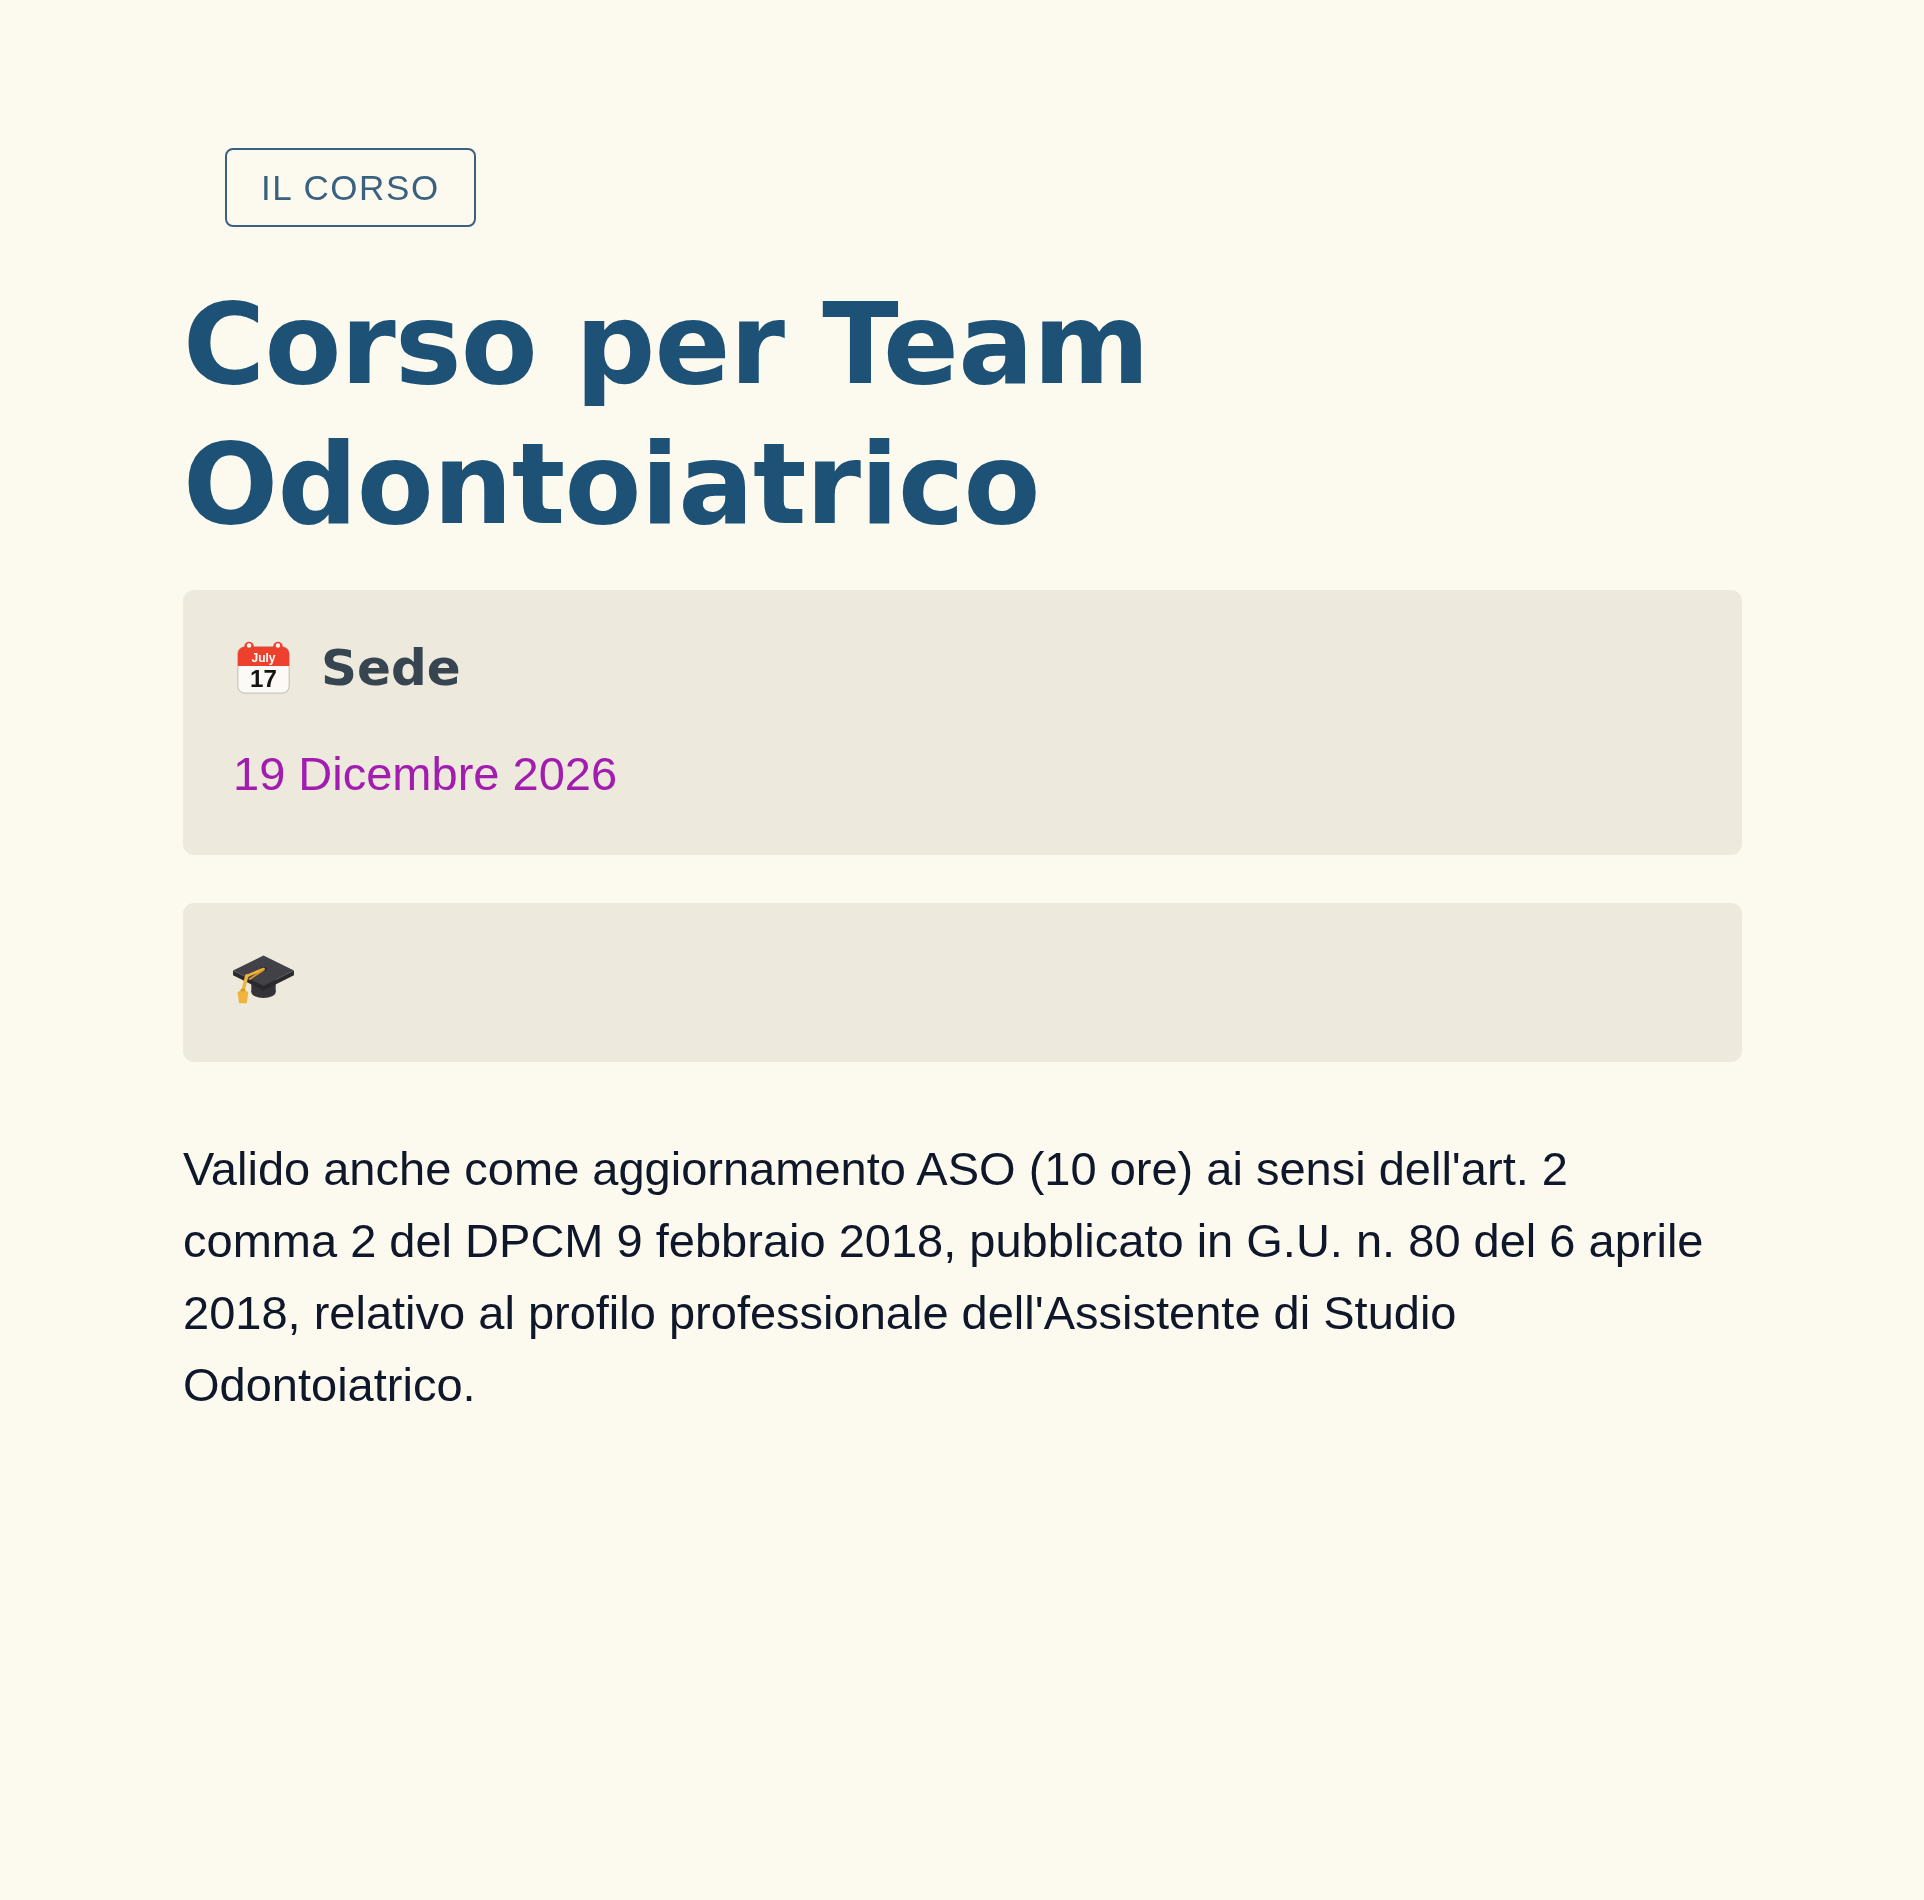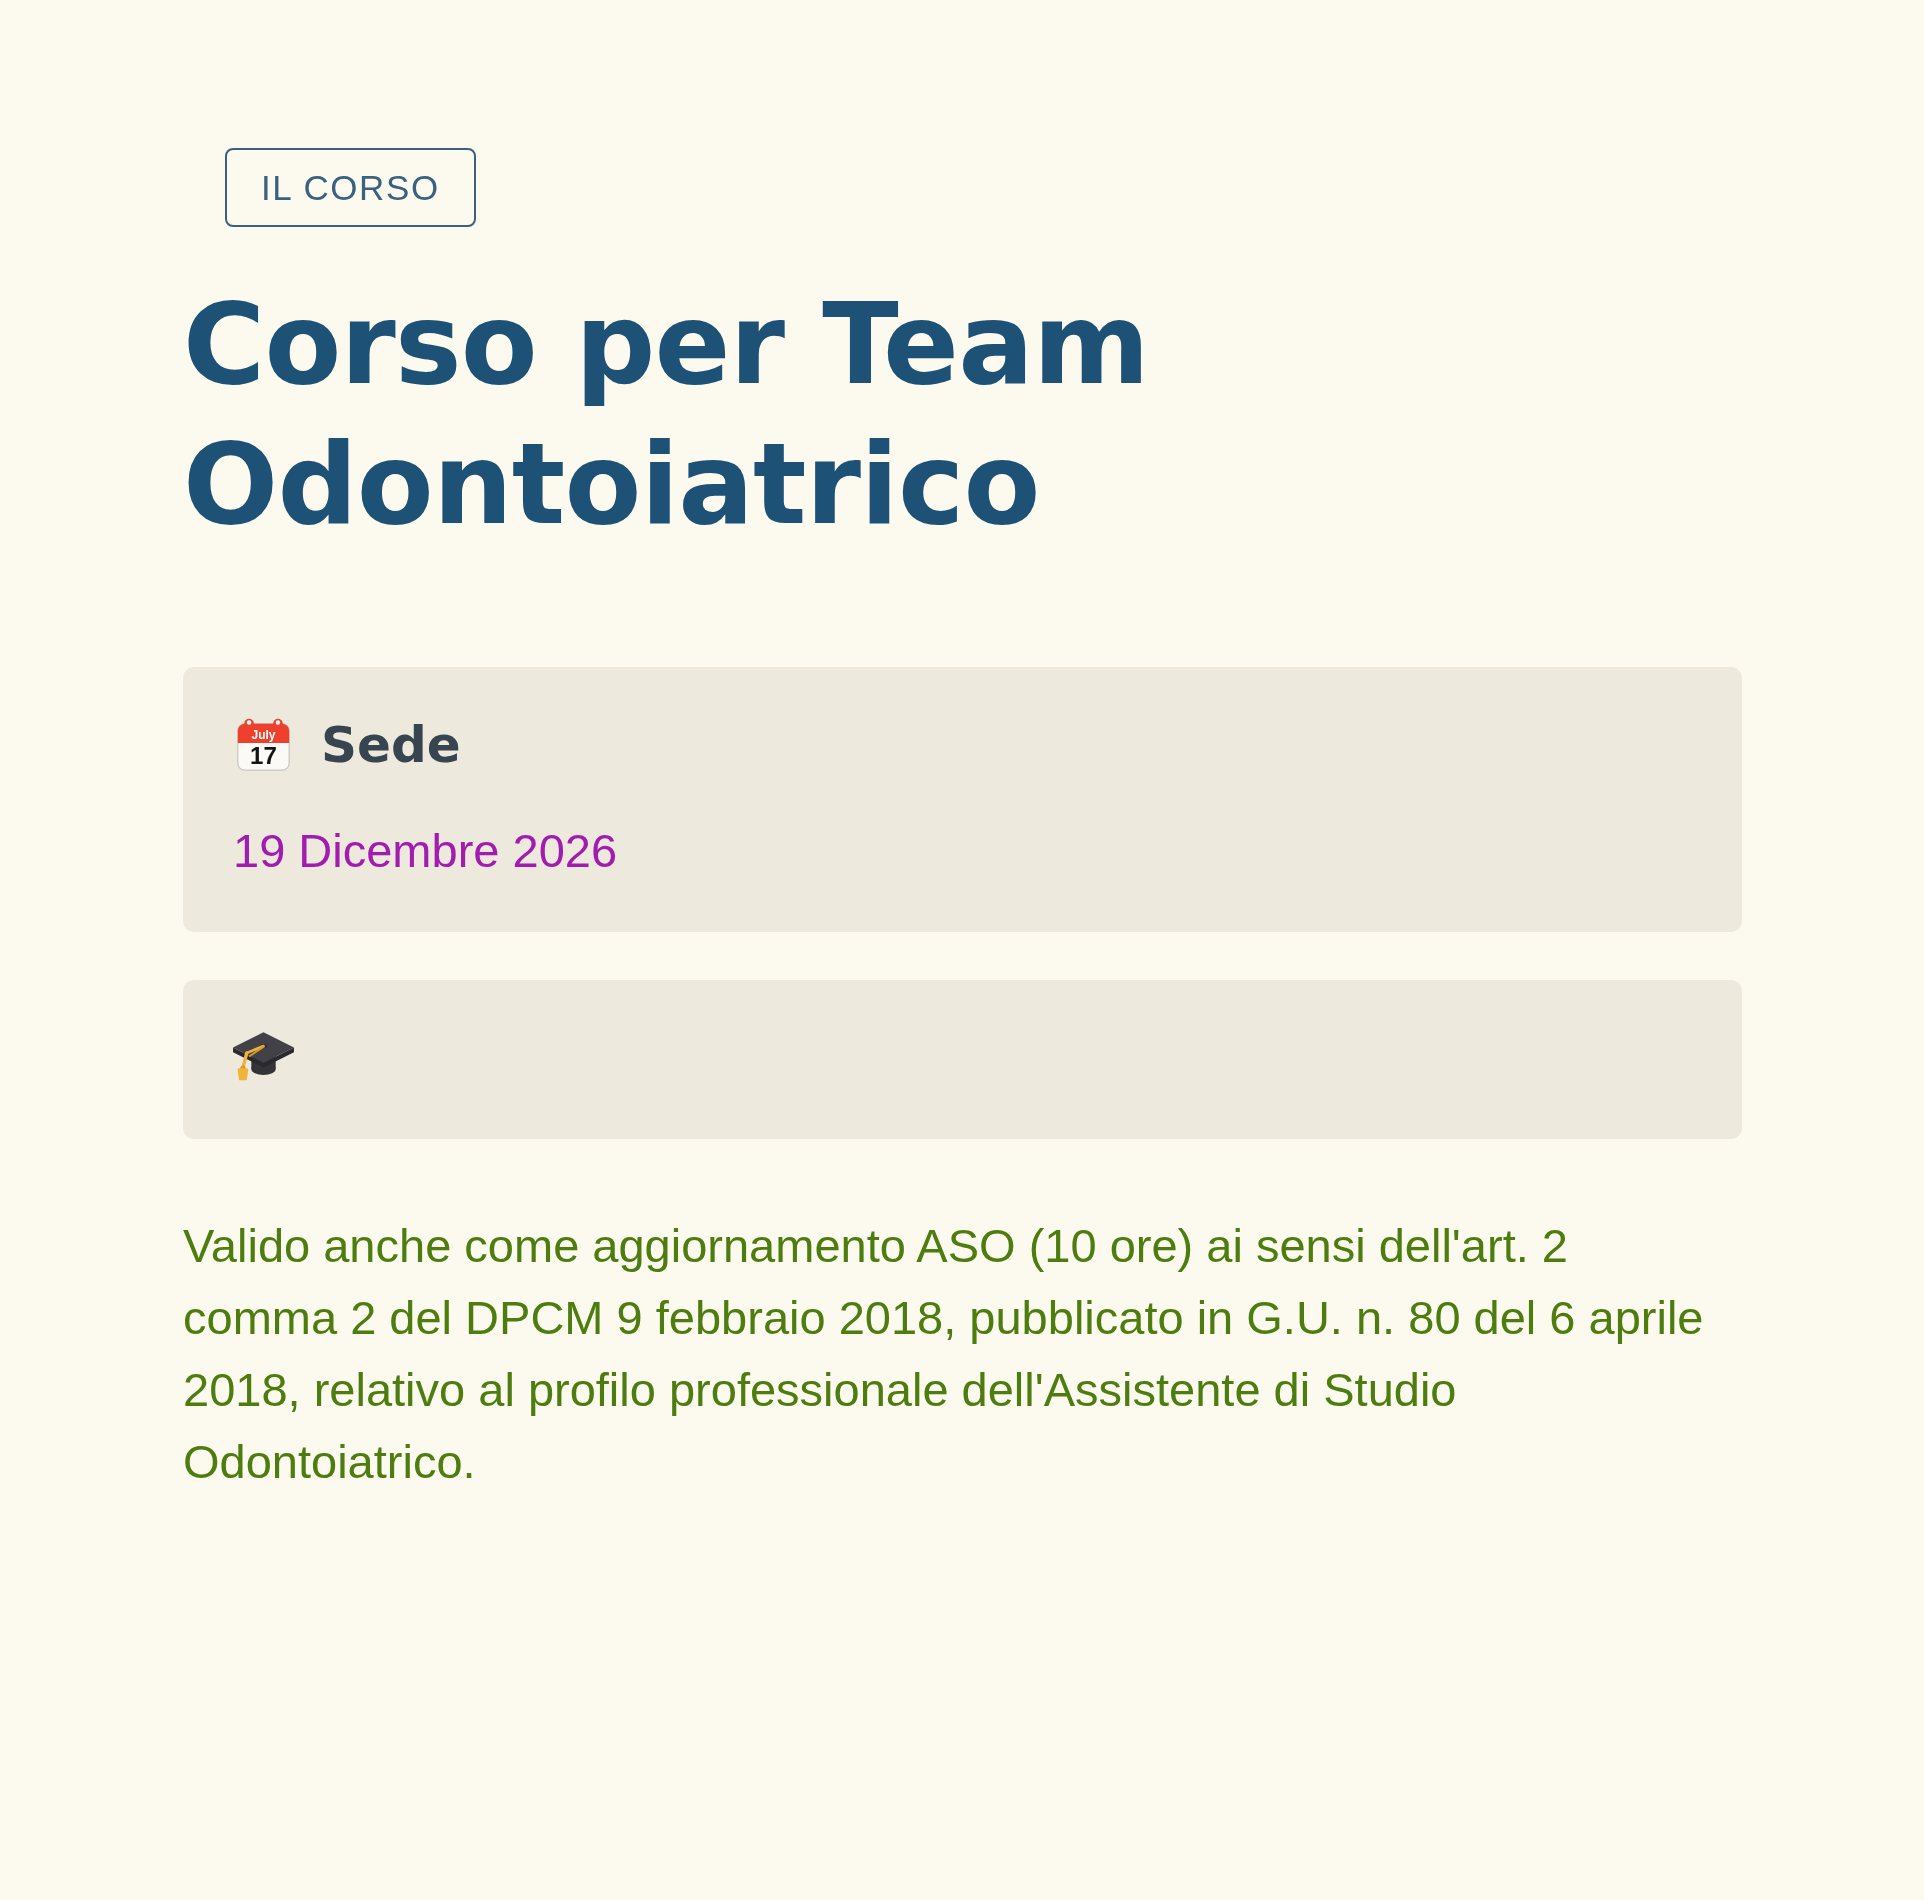--- a/index.html
+++ b/index.html
@@ -39,21 +39,21 @@
 
   
   .card {
     width: 1559px;
     box-sizing: border-box;
     background: #EDE9DD;
     border-radius: 11.2px;
     padding: 47px 50px 51px 50px;
     margin-top: 48px;
   }
-  .card.first { margin-top: 113px; }
+  .card.first { margin-top: 36px; }
   .card-header {
     display: flex;
     align-items: center;
     gap: 27px;
     height: 61px;
   }
   .card-icon {
     width: 61px; height: 61px;
     display: flex; align-items: center; justify-content: center;
     overflow: visible;
@@ -74,21 +74,21 @@
     line-height: 1.25;
     color: #a21caf;
   }
 
   
   .footer-note {
     margin: 71px 0 0 0;
     max-width: 1548px;
     font-size: 47px;
     line-height: 72px;
-    color: #4d7c0f;
+    color: #0f172a;
   }
 
   .svg-label { font-family: "Liberation Sans", sans-serif; font-weight: bold; }
 </style>
 </head>
 <body>
 
 <div class="content">
 
   <div class="badge">

